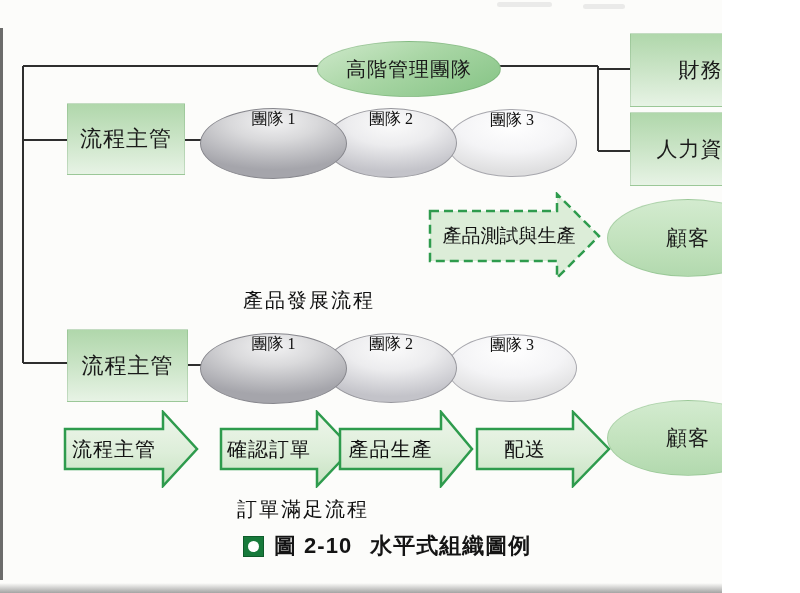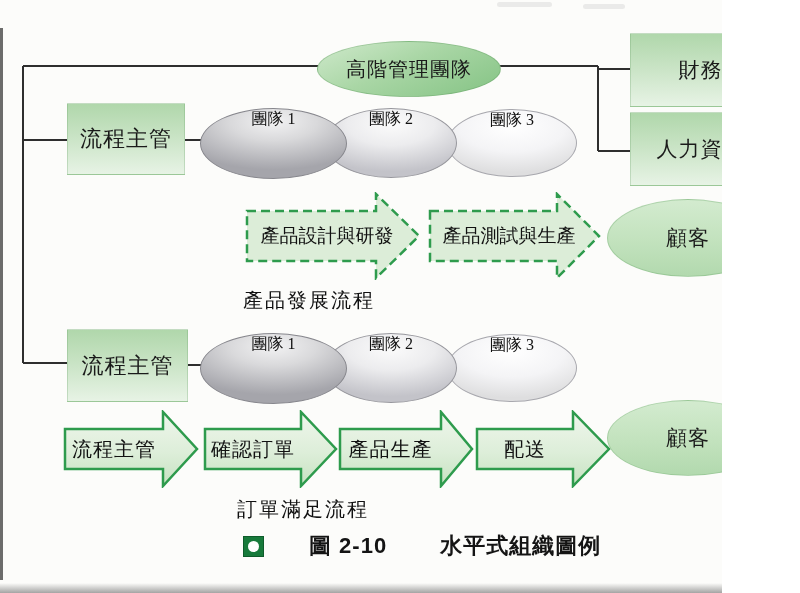--- a/index.html
+++ b/index.html
@@ -51,21 +51,21 @@
     font-size:19px;color:#111;letter-spacing:0px;white-space:nowrap;
   }
   .solid .alabel{font-size:20px;letter-spacing:1px;}
   
   .flow-label{
     position:absolute;font-size:20px;color:#111;letter-spacing:2px;white-space:nowrap;
   }
   .caption{
     position:absolute;left:243px;top:531px;display:flex;align-items:center;
     font-family:"Liberation Sans","DejaVu Sans",sans-serif;font-weight:700;
-    font-size:22px;color:#141414;letter-spacing:1px;white-space:nowrap;gap:35px;
+    font-size:22px;color:#141414;letter-spacing:1px;white-space:nowrap;
   }
   .bullet{
     width:19px;height:19px;background:#177a3b;border:1px solid #0e5c2b;
     display:flex;align-items:center;justify-content:center;margin-right:10px;
   }
   .bullet .dot{width:11px;height:11px;background:#ffffff;border-radius:50%;}
   .cap-fig{margin-right:18px;}
 </style>
 </head>
 <body>
@@ -119,26 +119,20 @@
   <div class="team t3" style="left:447px;top:109px;width:128px;height:66px;">
     <span>團隊 3</span>
   </div>
   <div class="team t2" style="left:325px;top:108px;width:130px;height:68px;">
     <span>團隊 2</span>
   </div>
   <div class="team t1" style="left:200px;top:108px;width:145px;height:69px;">
     <span>團隊 1</span>
   </div>
 
-  <div class="arrow dashed" style="left:245px;top:192px;width:176px;height:88px;">
-    <svg width="176" height="88">
-      <polygon points="2,19 131,19 131,2 174,44 131,86 131,69 2,69" fill="#dcedd8" stroke="#2e9b4d" stroke-width="2.5" stroke-dasharray="9 5"></polygon>
-    </svg>
-    <div class="alabel" style="left:0;width:164px;">產品設計與研發</div>
-  </div>
   <div class="arrow dashed" style="left:428px;top:192px;width:173px;height:88px;">
     <svg width="173" height="88">
       <polygon points="2,19 129,19 129,2 171,44 129,86 129,69 2,69" fill="#dcedd8" stroke="#2e9b4d" stroke-width="2.5" stroke-dasharray="9 5"></polygon>
     </svg>
     <div class="alabel" style="left:0;width:162px;">產品測試與生產</div>
   </div>
 
   <div class="gnode ellipse green-ellipse" style="left:607px;top:199px;width:160px;height:76px;">
     <span>顧客</span>
   </div>
@@ -157,21 +151,21 @@
   <div class="team t1" style="left:200px;top:333px;width:145px;height:69px;">
     <span>團隊 1</span>
   </div>
 
   <div class="arrow solid" style="left:63px;top:410px;width:136px;height:78px;">
     <svg width="136" height="78">
       <polygon points="2,19 100,19 100,2 134,39 100,76 100,59 2,59" fill="url(#solidArrowGrad)" stroke="#2e9b4d" stroke-width="2.5"></polygon>
     </svg>
     <div class="alabel" style="left:0;width:102px;">流程主管</div>
   </div>
-  <div class="arrow solid" style="left:203px;top:410px;width:135px;height:78px;">
+  <div class="arrow solid" style="left:219px;top:410px;width:135px;height:78px;">
     <svg width="135" height="78">
       <polygon points="2,19 98,19 98,2 133,39 98,76 98,59 2,59" fill="url(#solidArrowGrad)" stroke="#2e9b4d" stroke-width="2.5"></polygon>
     </svg>
     <div class="alabel" style="left:0;width:100px;">確認訂單</div>
   </div>
   <div class="arrow solid" style="left:338px;top:410px;width:136px;height:78px;">
     <svg width="136" height="78">
       <polygon points="2,19 103,19 103,2 134,39 103,76 103,59 2,59" fill="url(#solidArrowGrad)" stroke="#2e9b4d" stroke-width="2.5"></polygon>
     </svg>
     <div class="alabel" style="left:0;width:105px;">產品生產</div>

